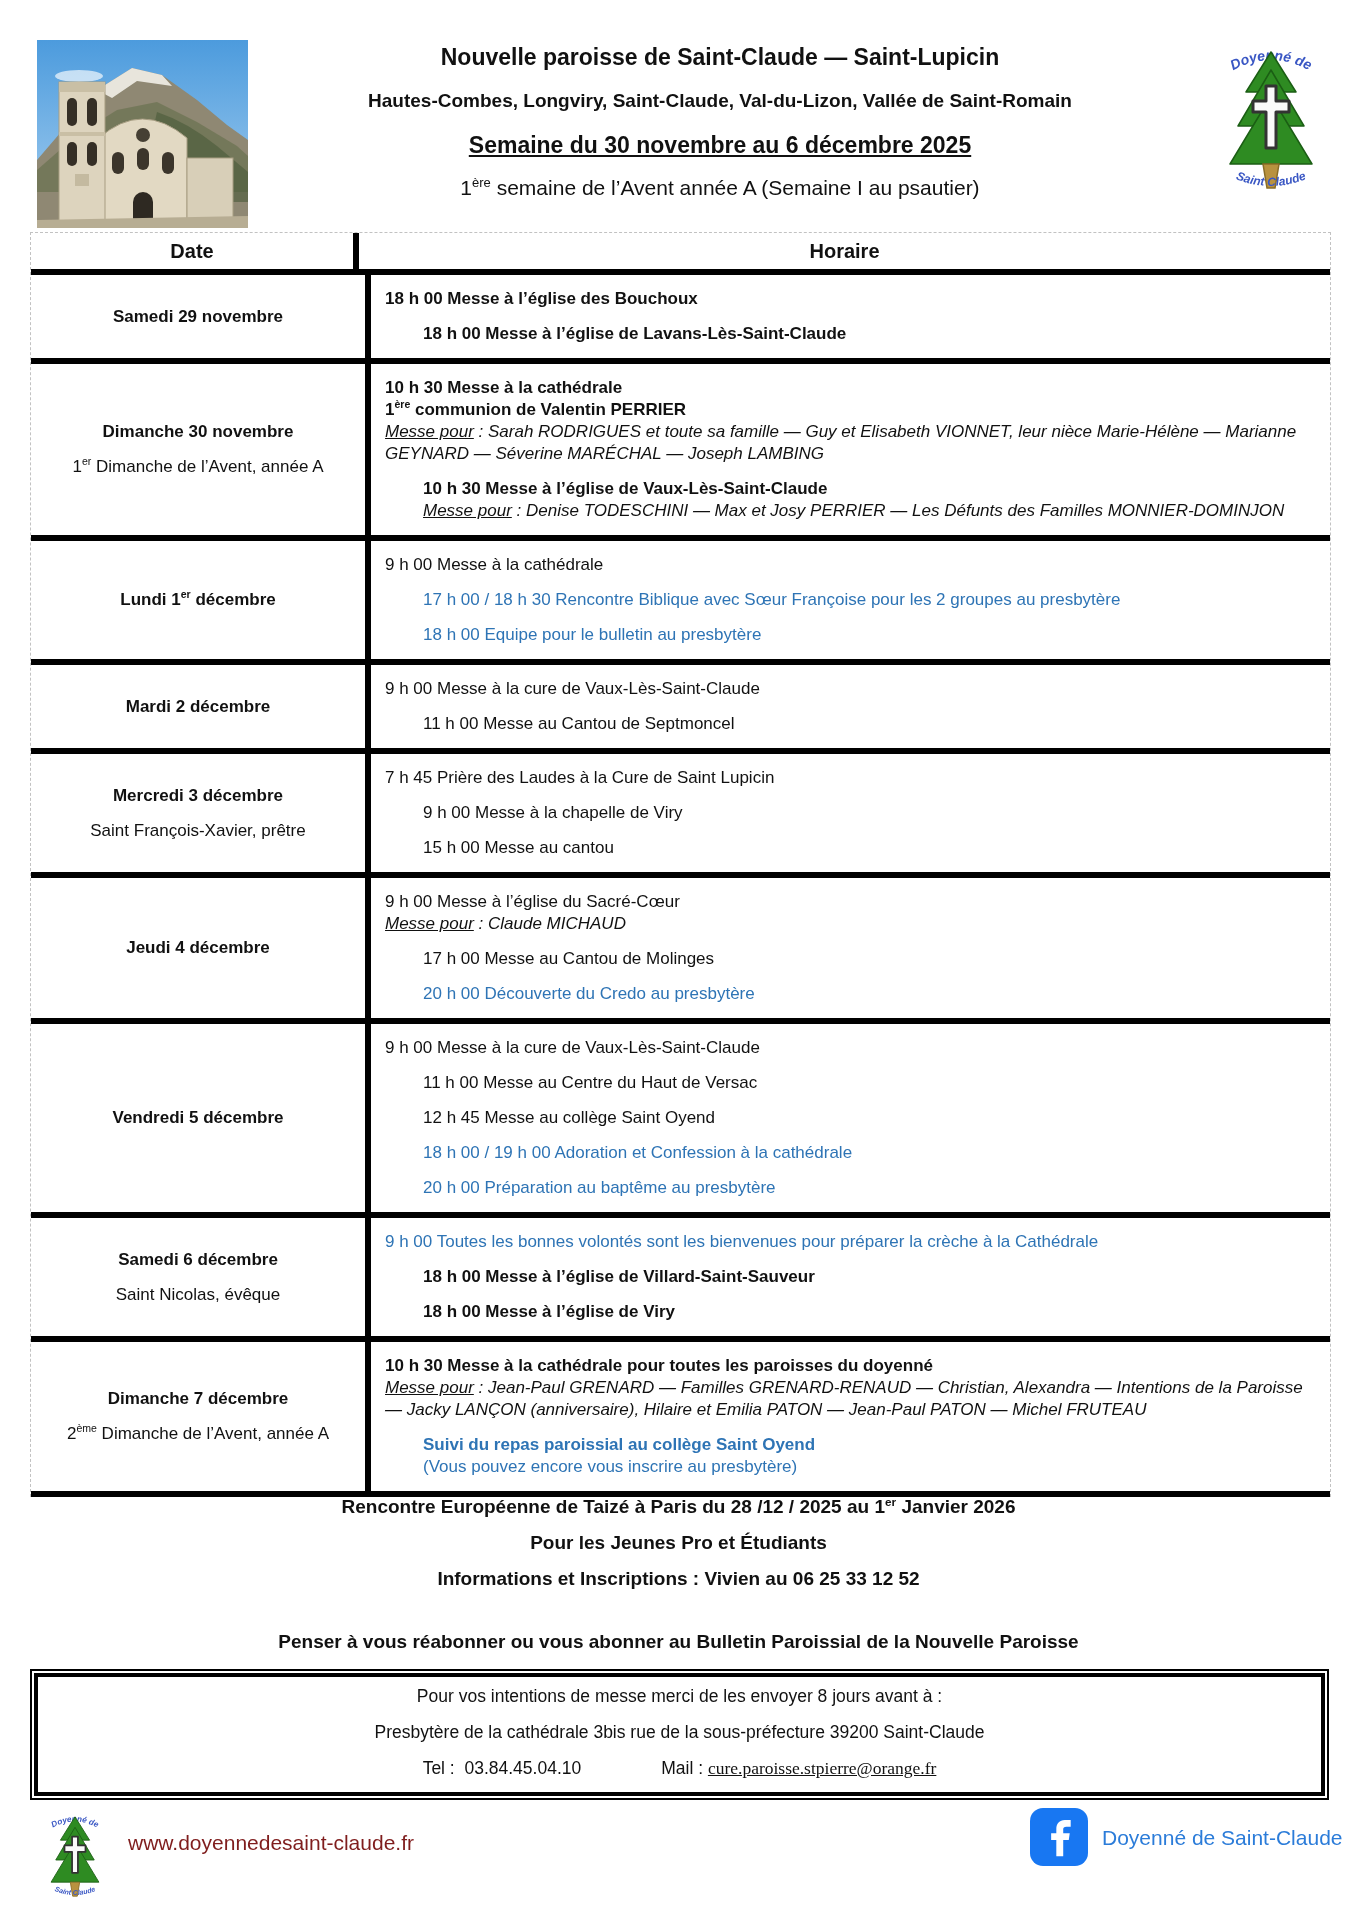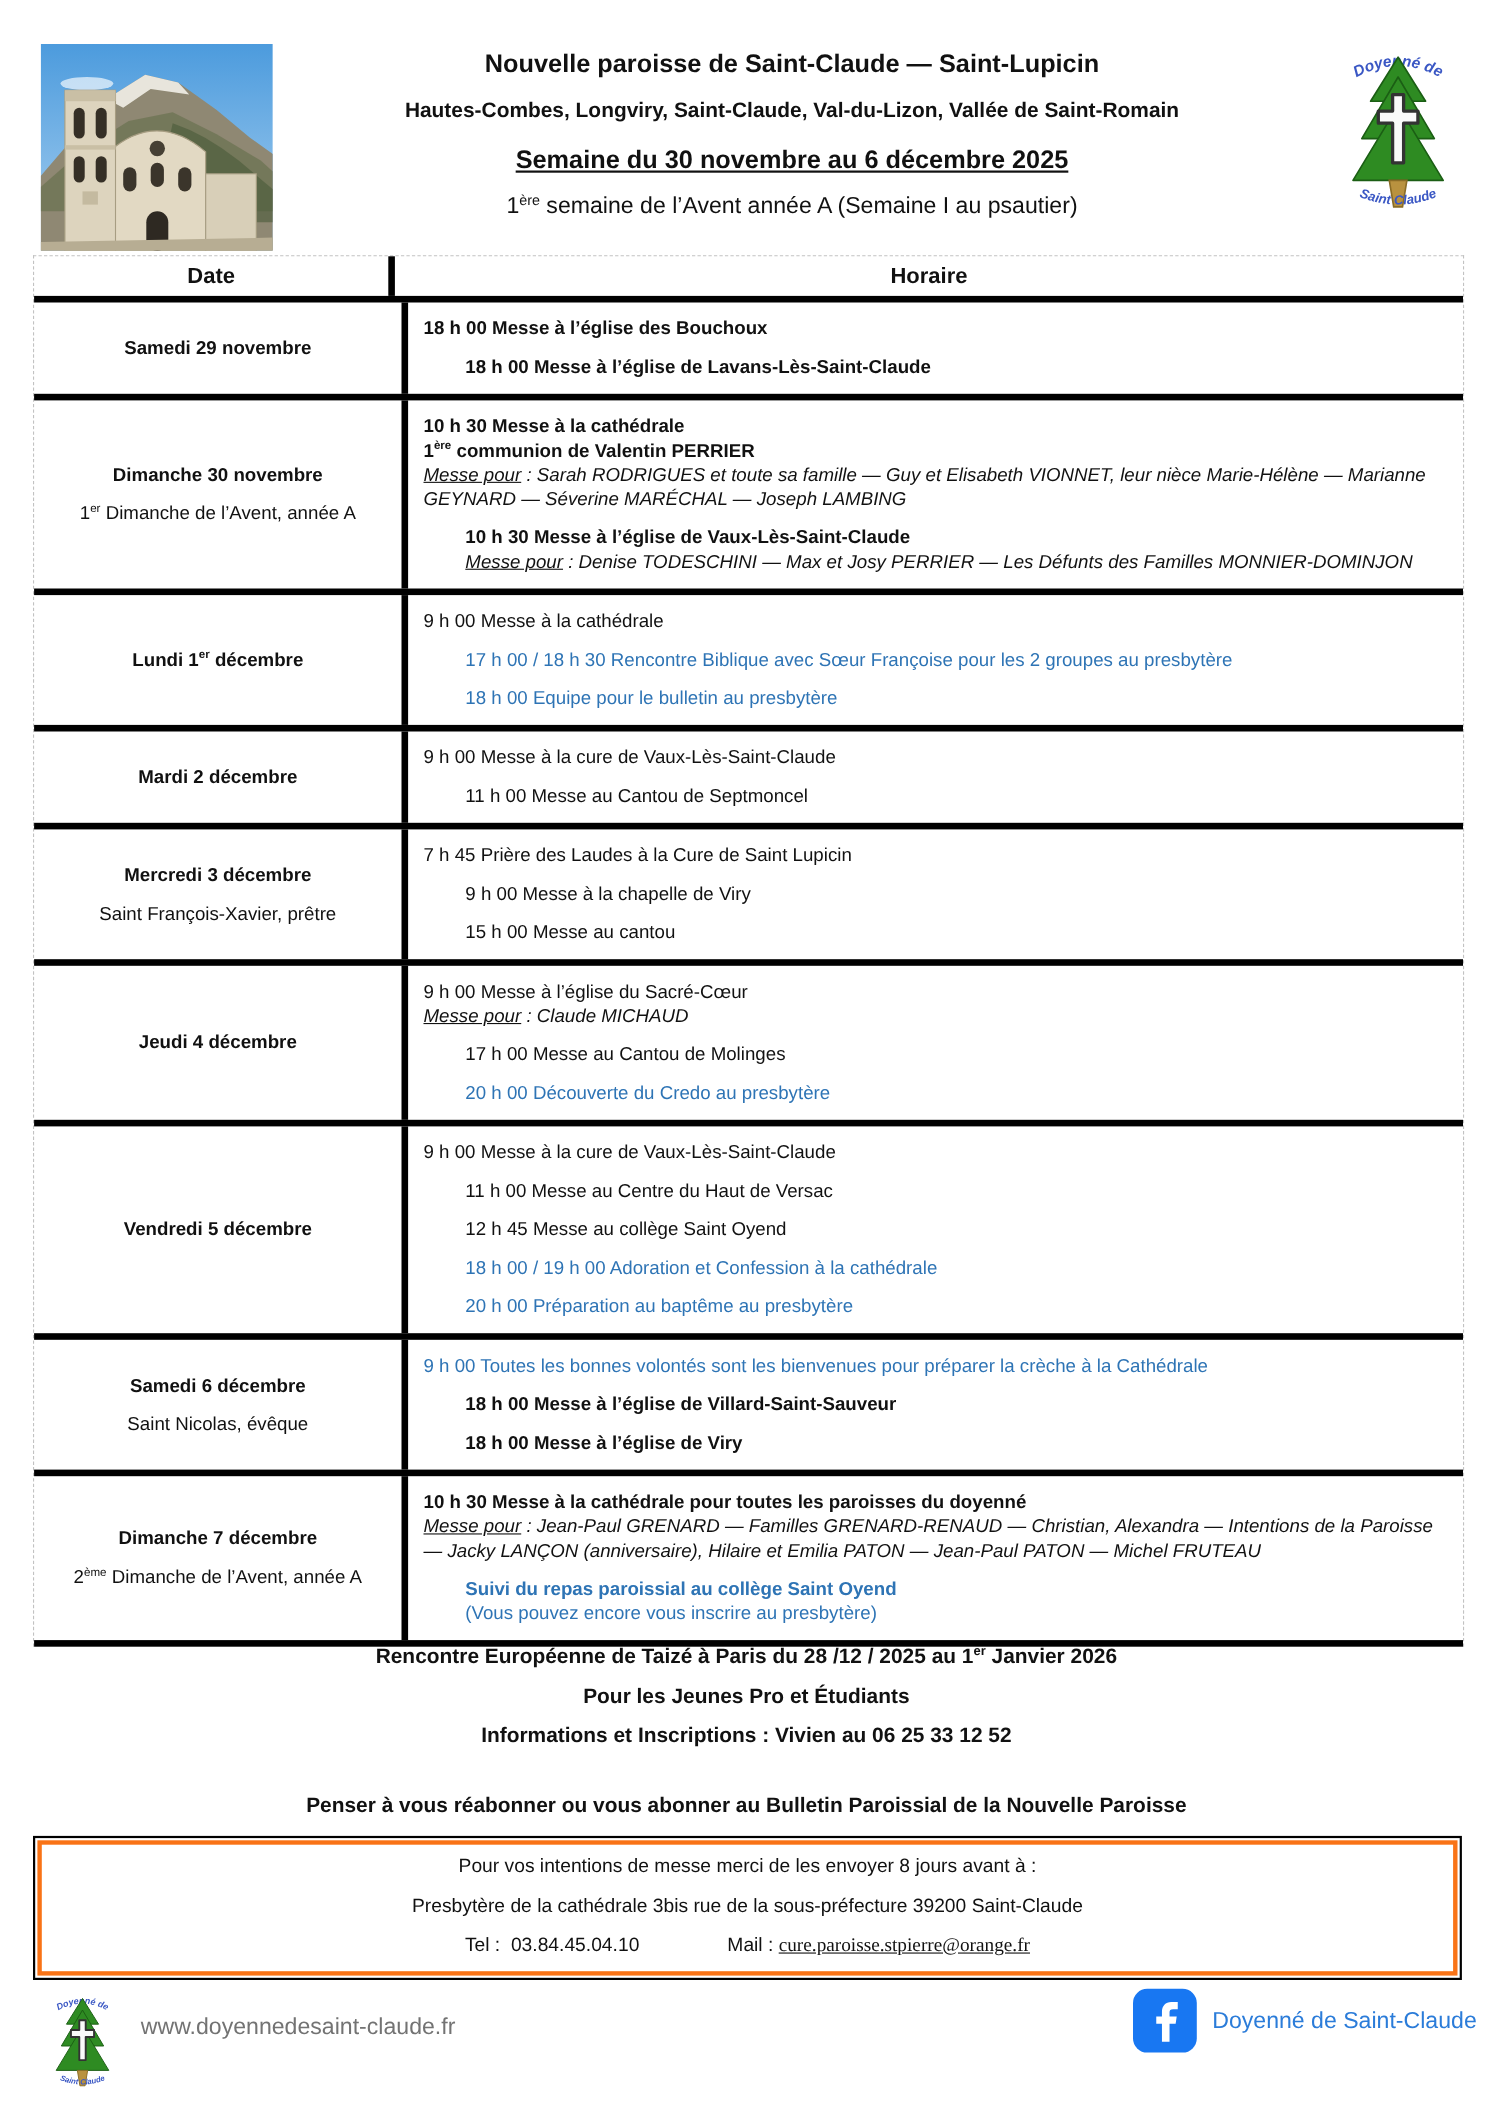--- a/index.html
+++ b/index.html
@@ -40,33 +40,33 @@
   
   .notes{position:absolute;top:1496px;left:0;right:0;text-align:center;
          font-size:19px;font-weight:bold;}
   .note{margin:0 0 14px;}
   .reminder{position:absolute;top:1631px;left:0;right:0;text-align:center;
             font-size:19px;font-weight:bold;}
 
   
   .intent-box{position:absolute;left:30px;top:1669px;width:1299px;
               border:2px solid #000;padding:2px;box-sizing:border-box;}
-  .intent-inner{border:4px solid #f97316;text-align:center;font-size:17.5px;
+  .intent-inner{border:4px solid #000000;text-align:center;font-size:17.5px;
                 padding:8px 10px 12px;}
   .ibx{margin:0 0 13px;line-height:23px;}
   .ibx:last-child{margin-bottom:0;}
   .telmail{display:flex;justify-content:center;gap:80px;}
   .pre{white-space:pre;}
   .mail-link{color:#111;text-decoration:underline;cursor:pointer;font-family:Liberation Serif, serif;}
 
   
   .ftr{position:absolute;left:0;right:0;top:1795px;height:125px;}
   .f-logo{position:absolute;left:40px;top:6px;width:70px;height:104px;}
   .f-logo svg{width:100%;height:100%;}
-  .site-link{position:absolute;left:128px;top:36px;font-size:21px;color:#737373;cursor:pointer;}
+  .site-link{position:absolute;left:128px;top:36px;font-size:21px;color:#7f1d1d;cursor:pointer;}
   .fb-icon{position:absolute;left:1030px;top:13px;width:58px;height:58px;background:#1877F2;
            border-radius:13px;display:flex;align-items:center;justify-content:center;cursor:pointer;}
   .fb-icon svg{width:46px;height:46px;}
   .fb-label{position:absolute;left:1102px;top:31px;font-size:21px;color:#2B7CD9;cursor:pointer;}
   .abs{position:absolute;}
 </style>
 </head>
 <body>
 
 <div class="page">

